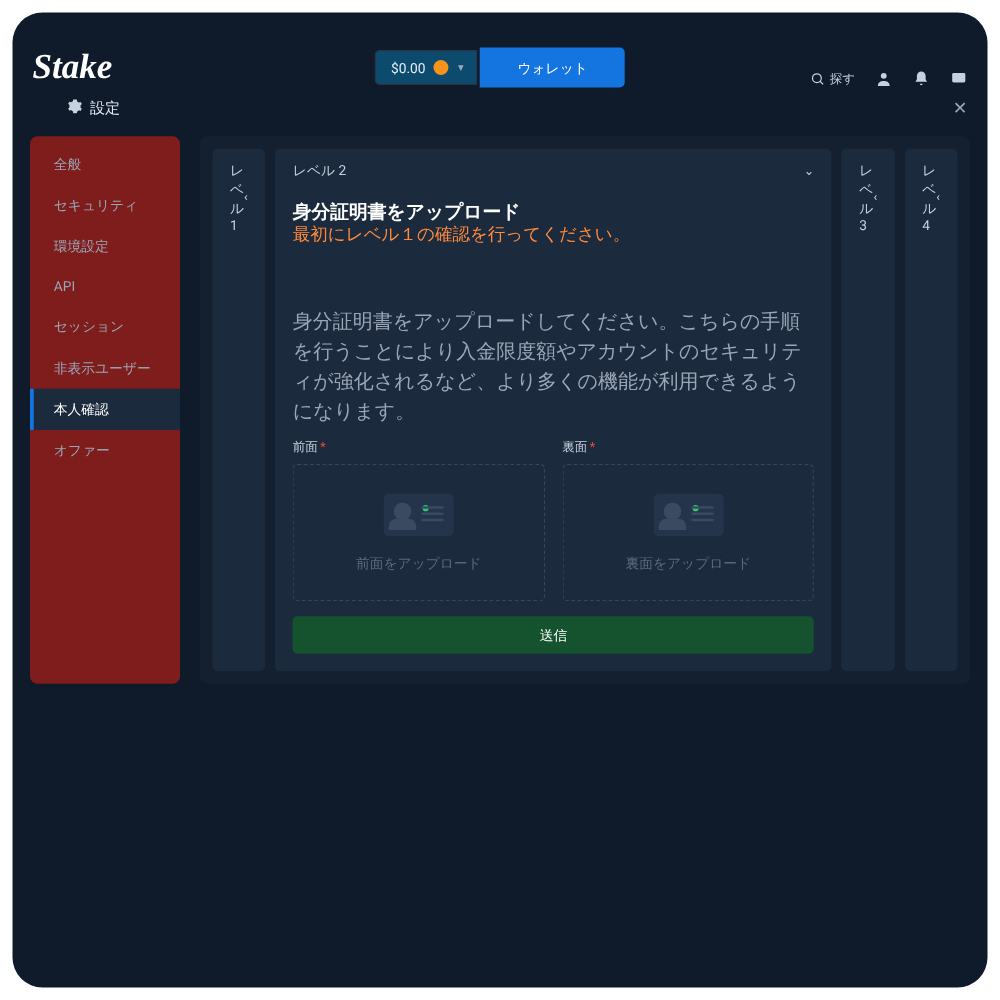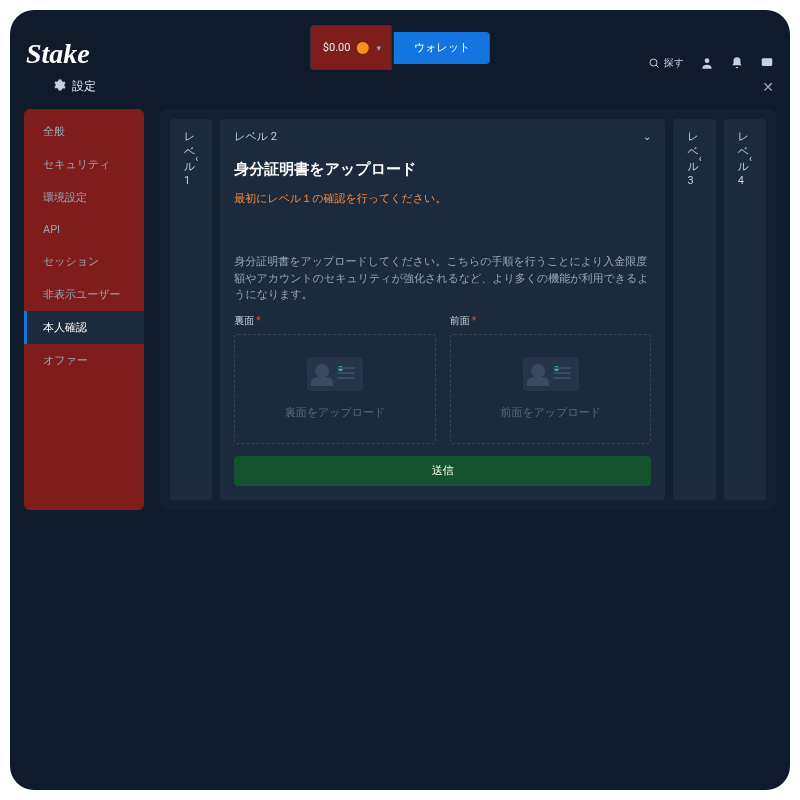--- a/index.html
+++ b/index.html
@@ -38,23 +38,23 @@
 }
 .topbar-center {
   position: absolute;
   left: 50%;
   transform: translateX(-50%);
   display: flex;
   align-items: center;
   gap: 2px;
 }
 .balance-pill {
-  background: #7f1d1d;
+  background: #0c4a6e;
   border: 1px solid #2a3545;
-  height: 45px;
+  height: 28px;
   padding: 0 10px 0 12px;
   display: flex;
   align-items: center;
   gap: 6px;
   font-size: 11px;
   color: #e5ecf3;
   border-radius: 4px 0 0 4px;
 }
 .balance-pill .coin {
   width: 12px; height: 12px; border-radius: 50%;
@@ -63,21 +63,21 @@
 .balance-pill .chev {
   font-size: 9px;
   color: #9aa6b6;
   margin-left: 2px;
 }
 .wallet-btn {
   background: #1475e1;
   color: #fff;
   font-size: 11px;
   height: 32px;
-  padding: 0 20px;
+  padding: 0 30px;
   border: none;
   border-radius: 0 4px 4px 0;
   cursor: pointer;
 }
 .topbar-right {
   margin-left: auto;
   display: flex;
   align-items: center;
   gap: 16px;
   font-size: 10px;
@@ -155,29 +155,29 @@
   margin-left: auto;
   font-size: 10px;
 }
 .accordion-body {
   padding: 6px 14px 14px 14px;
 }
 .body-title {
   font-size: 15px;
   font-weight: 600;
   color: #fff;
-  margin-bottom: 12px;
+  margin-bottom: 0;
 }
 .body-warn {
-  font-size: 11px;
+  font-size: 14px;
   color: #ff8a3d;
   margin-bottom: 6px;
 }
 .body-desc {
-  font-size: 11px;
+  font-size: 16px;
   color: #9aa6b6;
   line-height: 1.5;
   margin-bottom: 10px;
   margin-top: 48px;
 }
 .upload-row {
   display: flex;
   gap: 14px;
 }
 .upload-col { flex: 1; }
@@ -333,50 +333,50 @@
           <span class="chev">⌄</span>
         </div>
         <div class="accordion-body">
           <div class="body-title">身分証明書をアップロード</div>
           <div class="body-warn">最初にレベル１の確認を行ってください。</div>
           <div class="body-desc">身分証明書をアップロードしてください。こちらの手順を行うことにより入金限度額やアカウントのセキュリティが強化されるなど、より多くの機能が利用できるようになります。</div>
 
           <div class="upload-row">
             <div class="upload-col">
               <span class="upload-label">
+                <span>前面</span><span class="req">*</span>
+              </span>
+              <div class="upload-box">
+                <div class="upload-icon">
+                  <span class="dot-accent"></span>
+                  <div class="lines">
+                      <span></span>
+                      <span></span>
+                      <span></span>
+                    </div>
+                </div>
+                <div class="upload-btn-text">前面をアップロード</div>
+              </div>
+            </div>
+            <div class="upload-col">
+              <span class="upload-label">
                 <span>裏面</span><span class="req">*</span>
               </span>
               <div class="upload-box">
                 <div class="upload-icon">
                   <span class="dot-accent"></span>
                   <div class="lines">
                       <span></span>
                       <span></span>
                       <span></span>
                     </div>
                 </div>
                 <div class="upload-btn-text">裏面をアップロード</div>
               </div>
             </div>
-            <div class="upload-col">
-              <span class="upload-label">
-                <span>前面</span><span class="req">*</span>
-              </span>
-              <div class="upload-box">
-                <div class="upload-icon">
-                  <span class="dot-accent"></span>
-                  <div class="lines">
-                      <span></span>
-                      <span></span>
-                      <span></span>
-                    </div>
-                </div>
-                <div class="upload-btn-text">前面をアップロード</div>
-              </div>
-            </div>
           </div>
 
           <button class="submit-btn">送信</button>
         </div>
       </div>
 
       <div class="accordion">
         <div class="accordion-head">
           <span>レベル 3</span>
           <span class="chev">‹</span>

